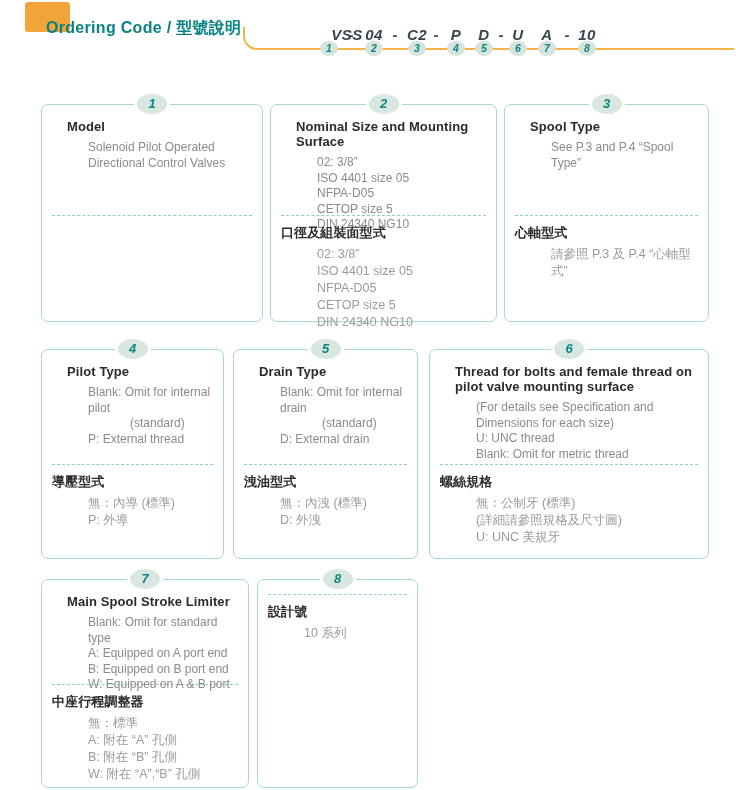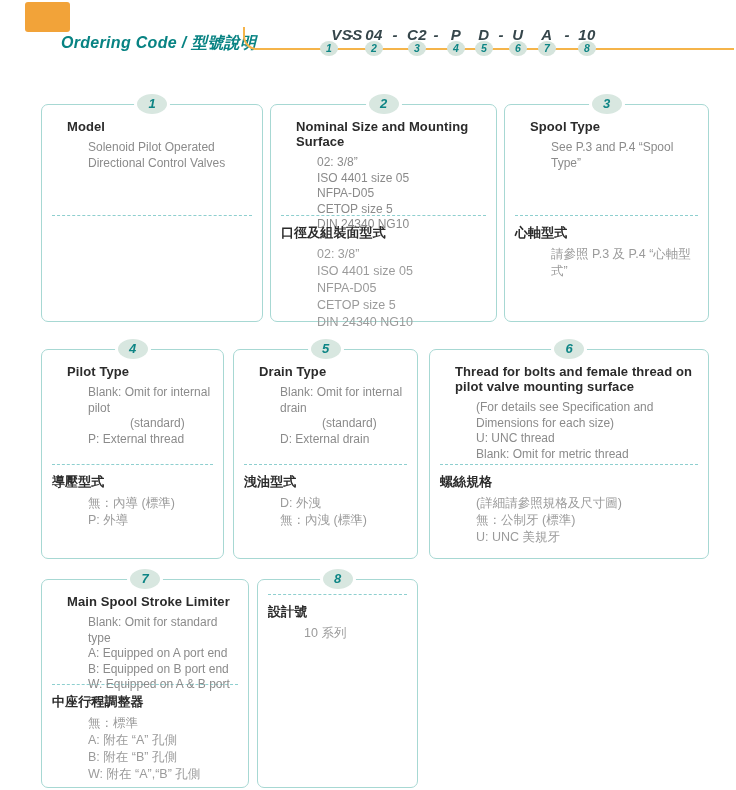--- a/index.html
+++ b/index.html
@@ -6,22 +6,22 @@
   .page{
     position:relative;width:736px;height:790px;background:#ffffff;
     font-family:"Liberation Sans","DejaVu Sans",sans-serif;overflow:hidden;
   }
   
   .accent-square{
     position:absolute;left:25px;top:2px;width:45px;height:30px;
     background:#f2a339;border-radius:3px;
   }
   .page-title{
-    position:absolute;left:46px;top:18px;margin:15px;
-    font-size:16px;font-weight:bold;font-style:italic;color:#088383;
+    position:absolute;left:46px;top:18px;margin:0;
+    font-size:16px;font-weight:bold;color:#088383;
     letter-spacing:.3px;white-space:nowrap;
   }
   .connector{
     position:absolute;left:243px;top:27px;width:489px;height:21px;
     border-left:2px solid #f5b44a;border-bottom:2px solid #f5b44a;
     border-bottom-left-radius:14px;z-index:0;
   }
   .code-seg{
     position:absolute;top:26px;transform:translateX(-50%);
     font-size:15px;font-weight:bold;font-style:italic;color:#36464b;
@@ -168,40 +168,40 @@
     <div class="box-body">
       <div class="sec-en h2">
         <h3 class="en">Drain Type</h3>
         <div class="line">Blank: Omit for internal drain</div>
         <div class="line indent">(standard)</div>
         <div class="line">D: External drain</div>
       </div>
       <div class="divider"></div>
       <div class="sec-zh">
         <h3>洩油型式</h3>
+        <div class="line zh">無：內洩 (標準)</div>
         <div class="line zh">D: 外洩</div>
-        <div class="line zh">無：內洩 (標準)</div>
       </div>
     </div>
   </section>
 
   <section class="box" style="left:429px;top:349px;width:280px;height:210px">
     <div class="badge">6</div>
     <div class="box-body">
       <div class="sec-en h2">
         <h3 class="en">Thread for bolts and female thread on pilot valve mounting surface</h3>
         <div class="line">(For details see Specification and Dimensions for each size)</div>
         <div class="line">U: UNC thread</div>
         <div class="line">Blank: Omit for metric thread</div>
       </div>
       <div class="divider"></div>
       <div class="sec-zh">
         <h3>螺絲規格</h3>
+        <div class="line zh">無：公制牙 (標準)</div>
         <div class="line zh">(詳細請參照規格及尺寸圖)</div>
-        <div class="line zh">無：公制牙 (標準)</div>
         <div class="line zh">U: UNC 美規牙</div>
       </div>
     </div>
   </section>
 
   <section class="box" style="left:41px;top:579px;width:208px;height:209px">
     <div class="badge">7</div>
     <div class="box-body">
       <div class="sec-en h3">
         <h3 class="en">Main Spool Stroke Limiter</h3>

